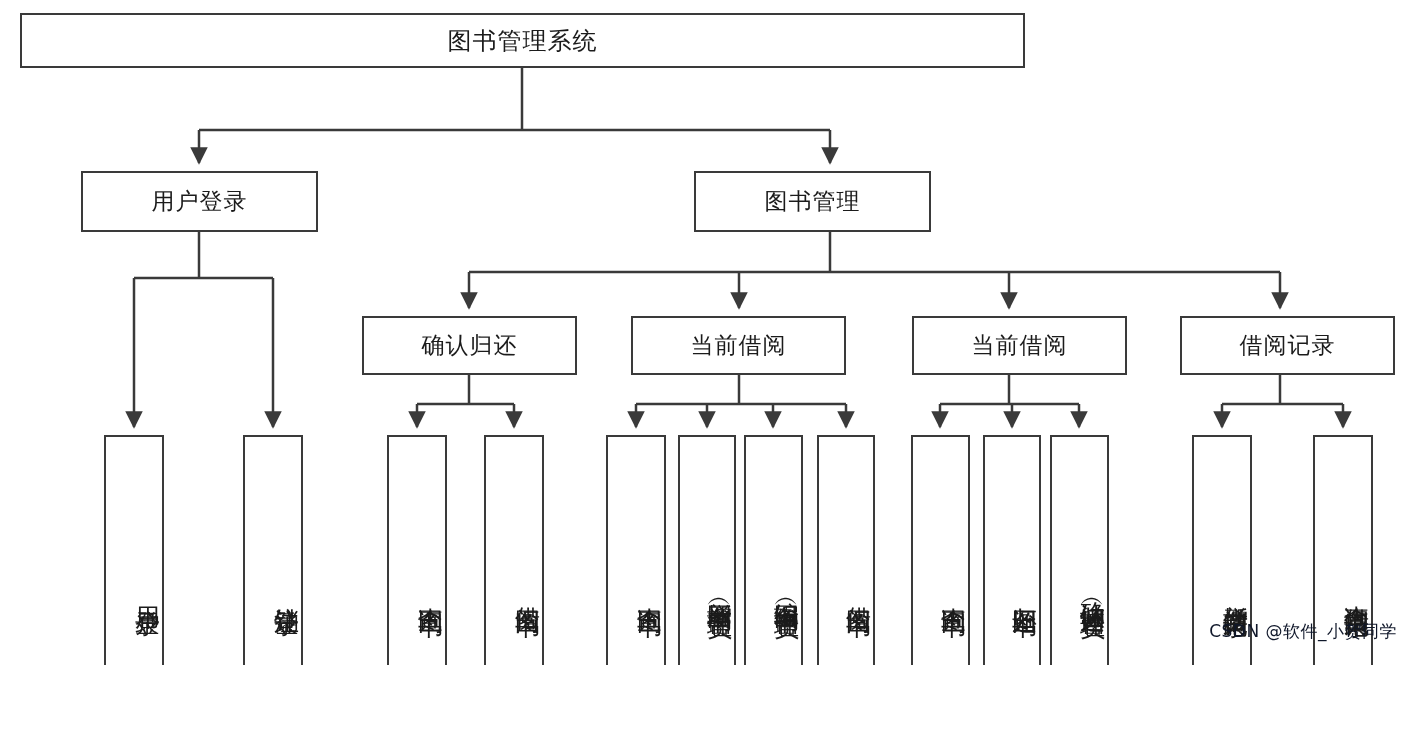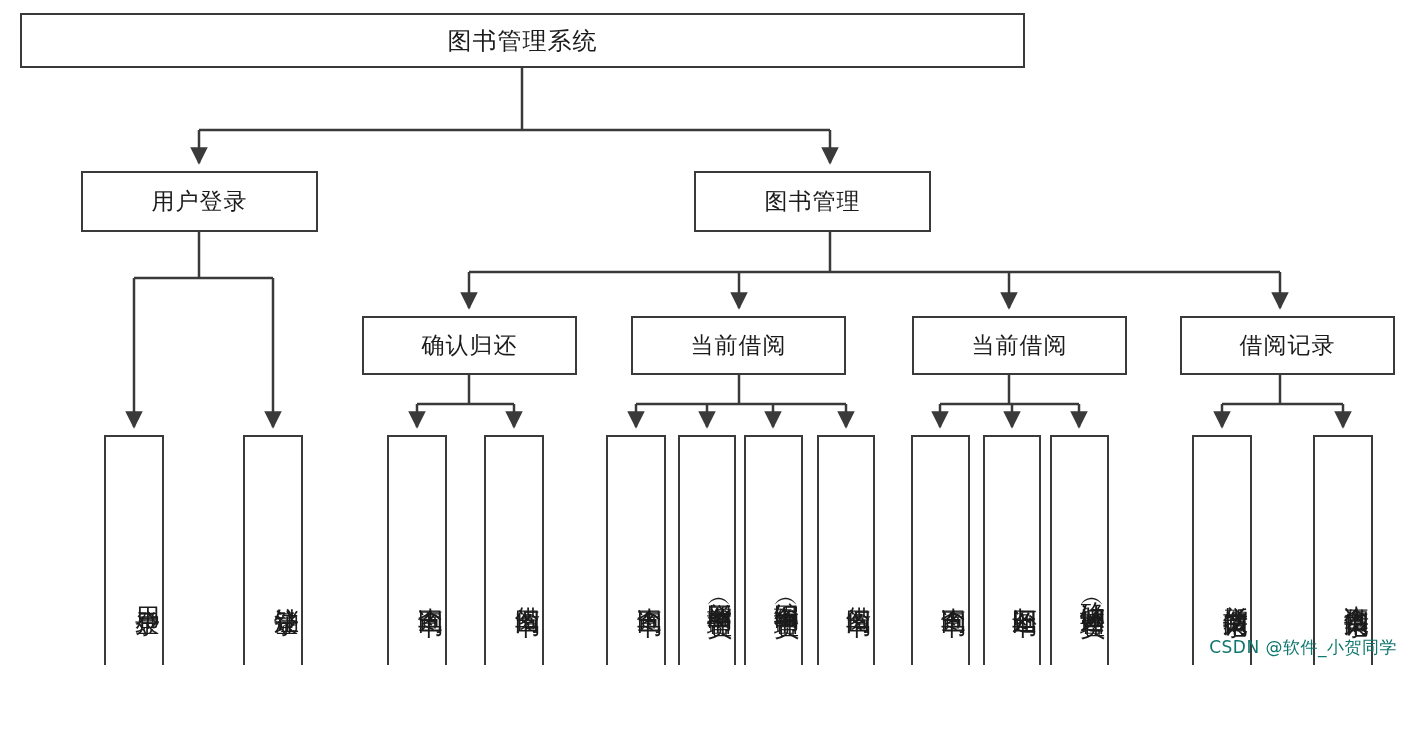--- a/index.html
+++ b/index.html
@@ -55,23 +55,23 @@
     align-items: flex-start;
     justify-content: center;
     text-align: left;
   }
   .label-inner {
     display: block;
   }
   .watermark {
     position: absolute;
     right: 8px;
-    bottom: 6px;
+    bottom: 22px;
     font-size: 17px;
-    color: #0f766e;
+    color: #0f172a;
     letter-spacing: 0.5px;
     z-index: 5;
     white-space: nowrap;
   }
 </style>
 </head>
 <body>
 
 <div id="canvas">
 

